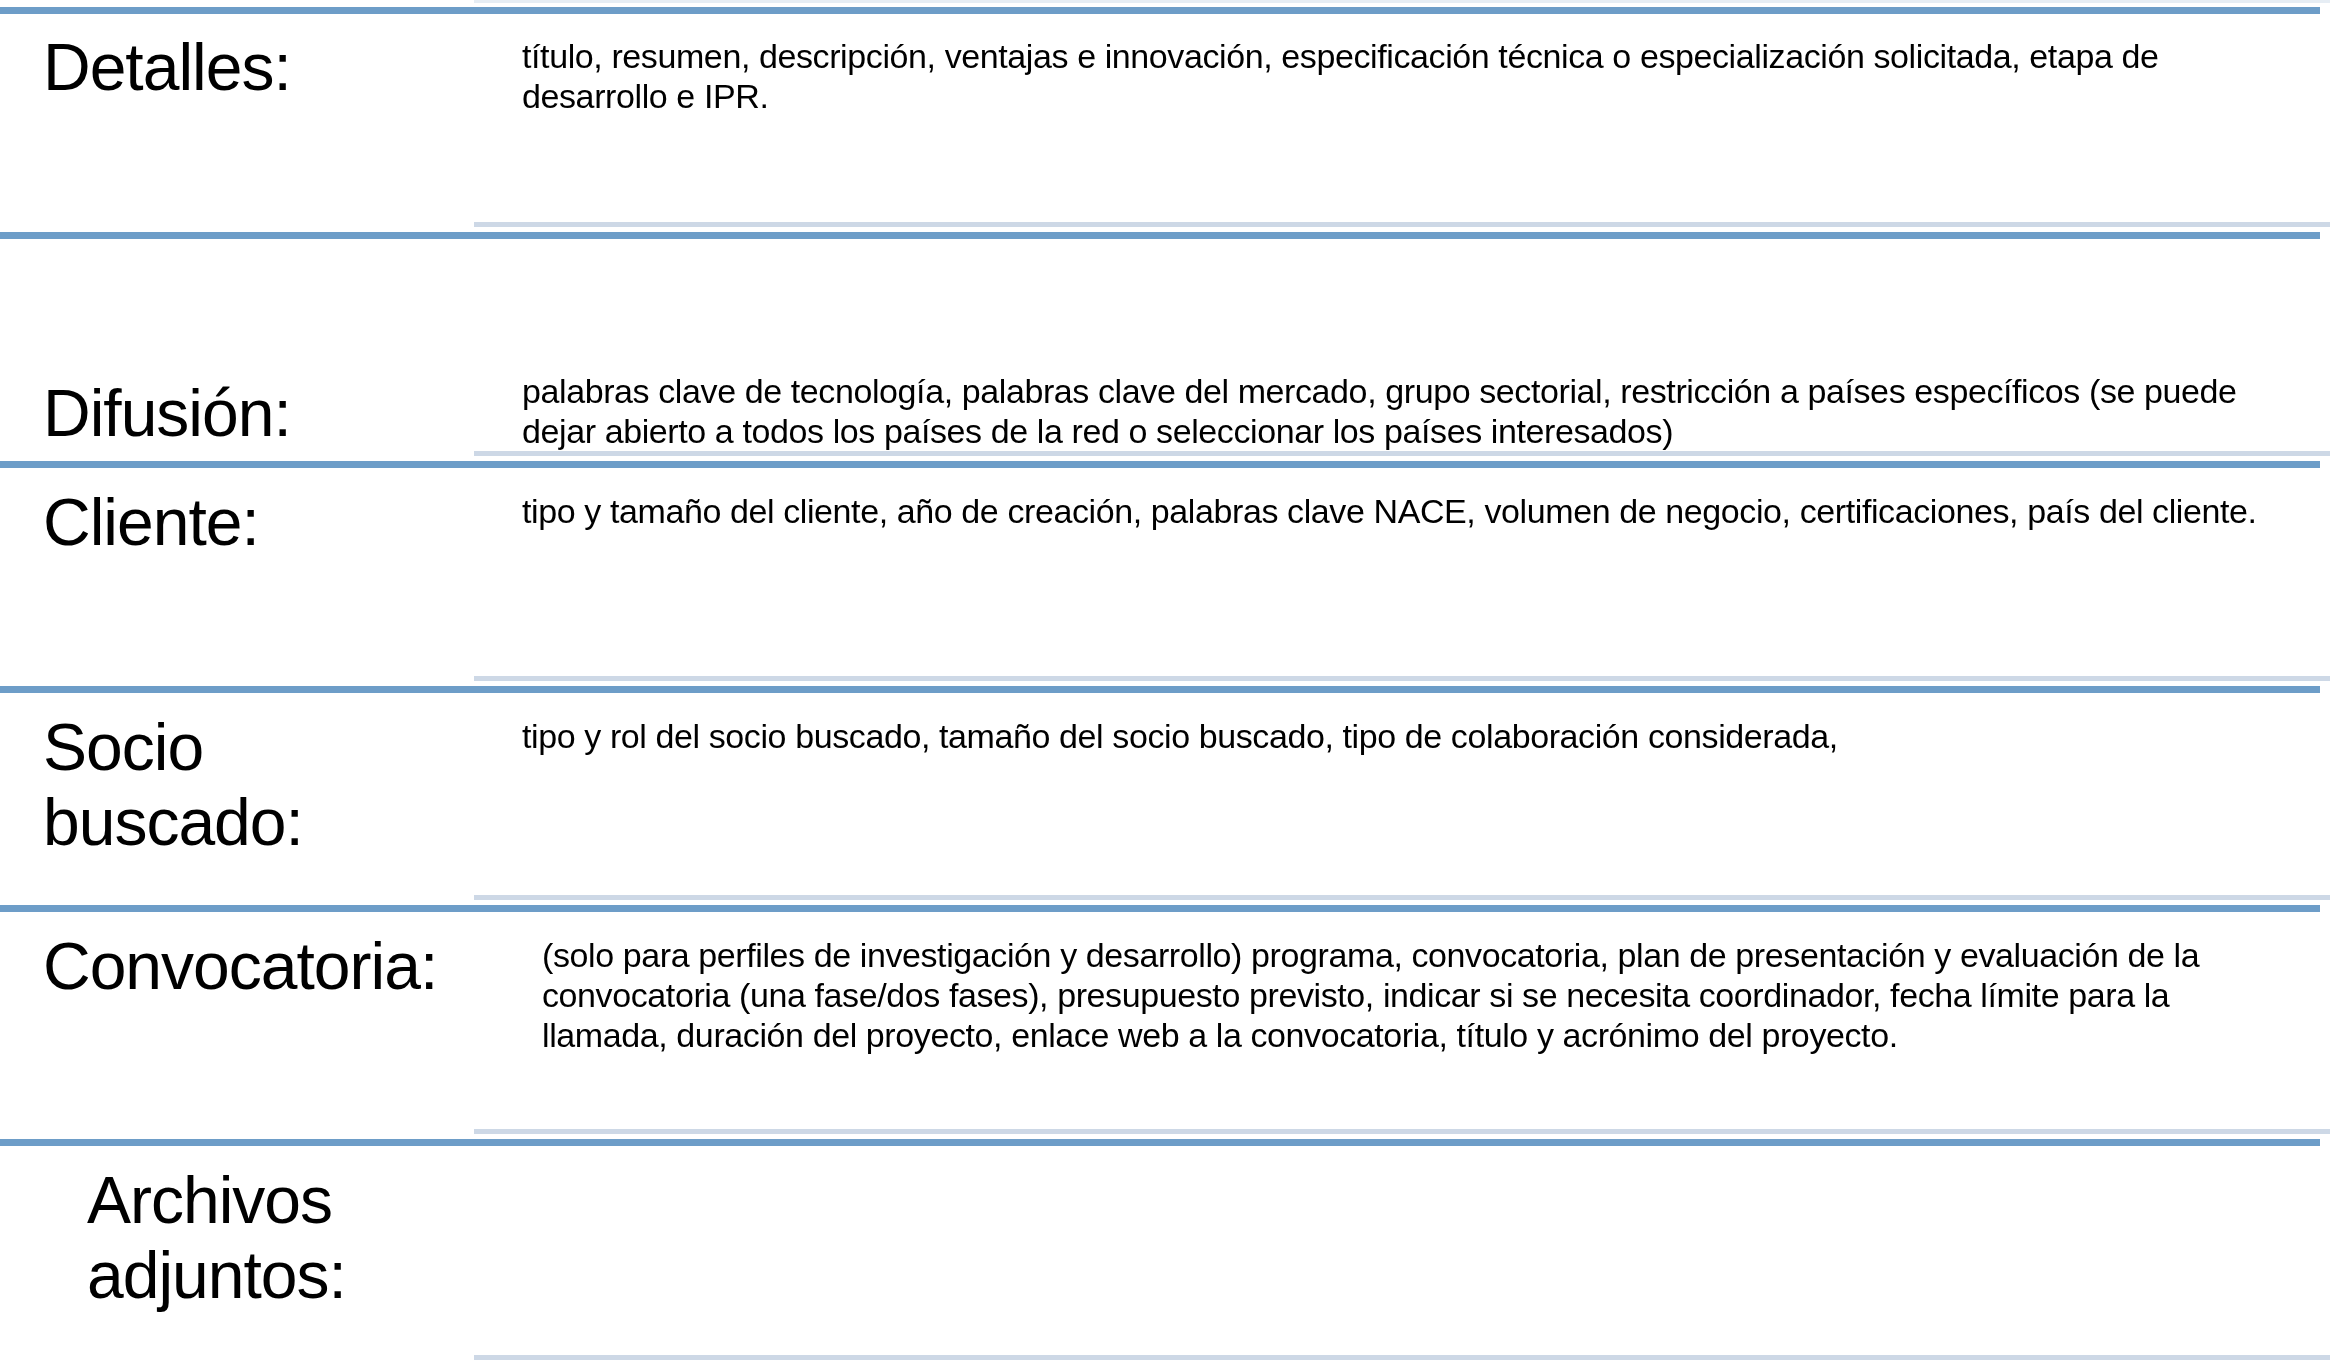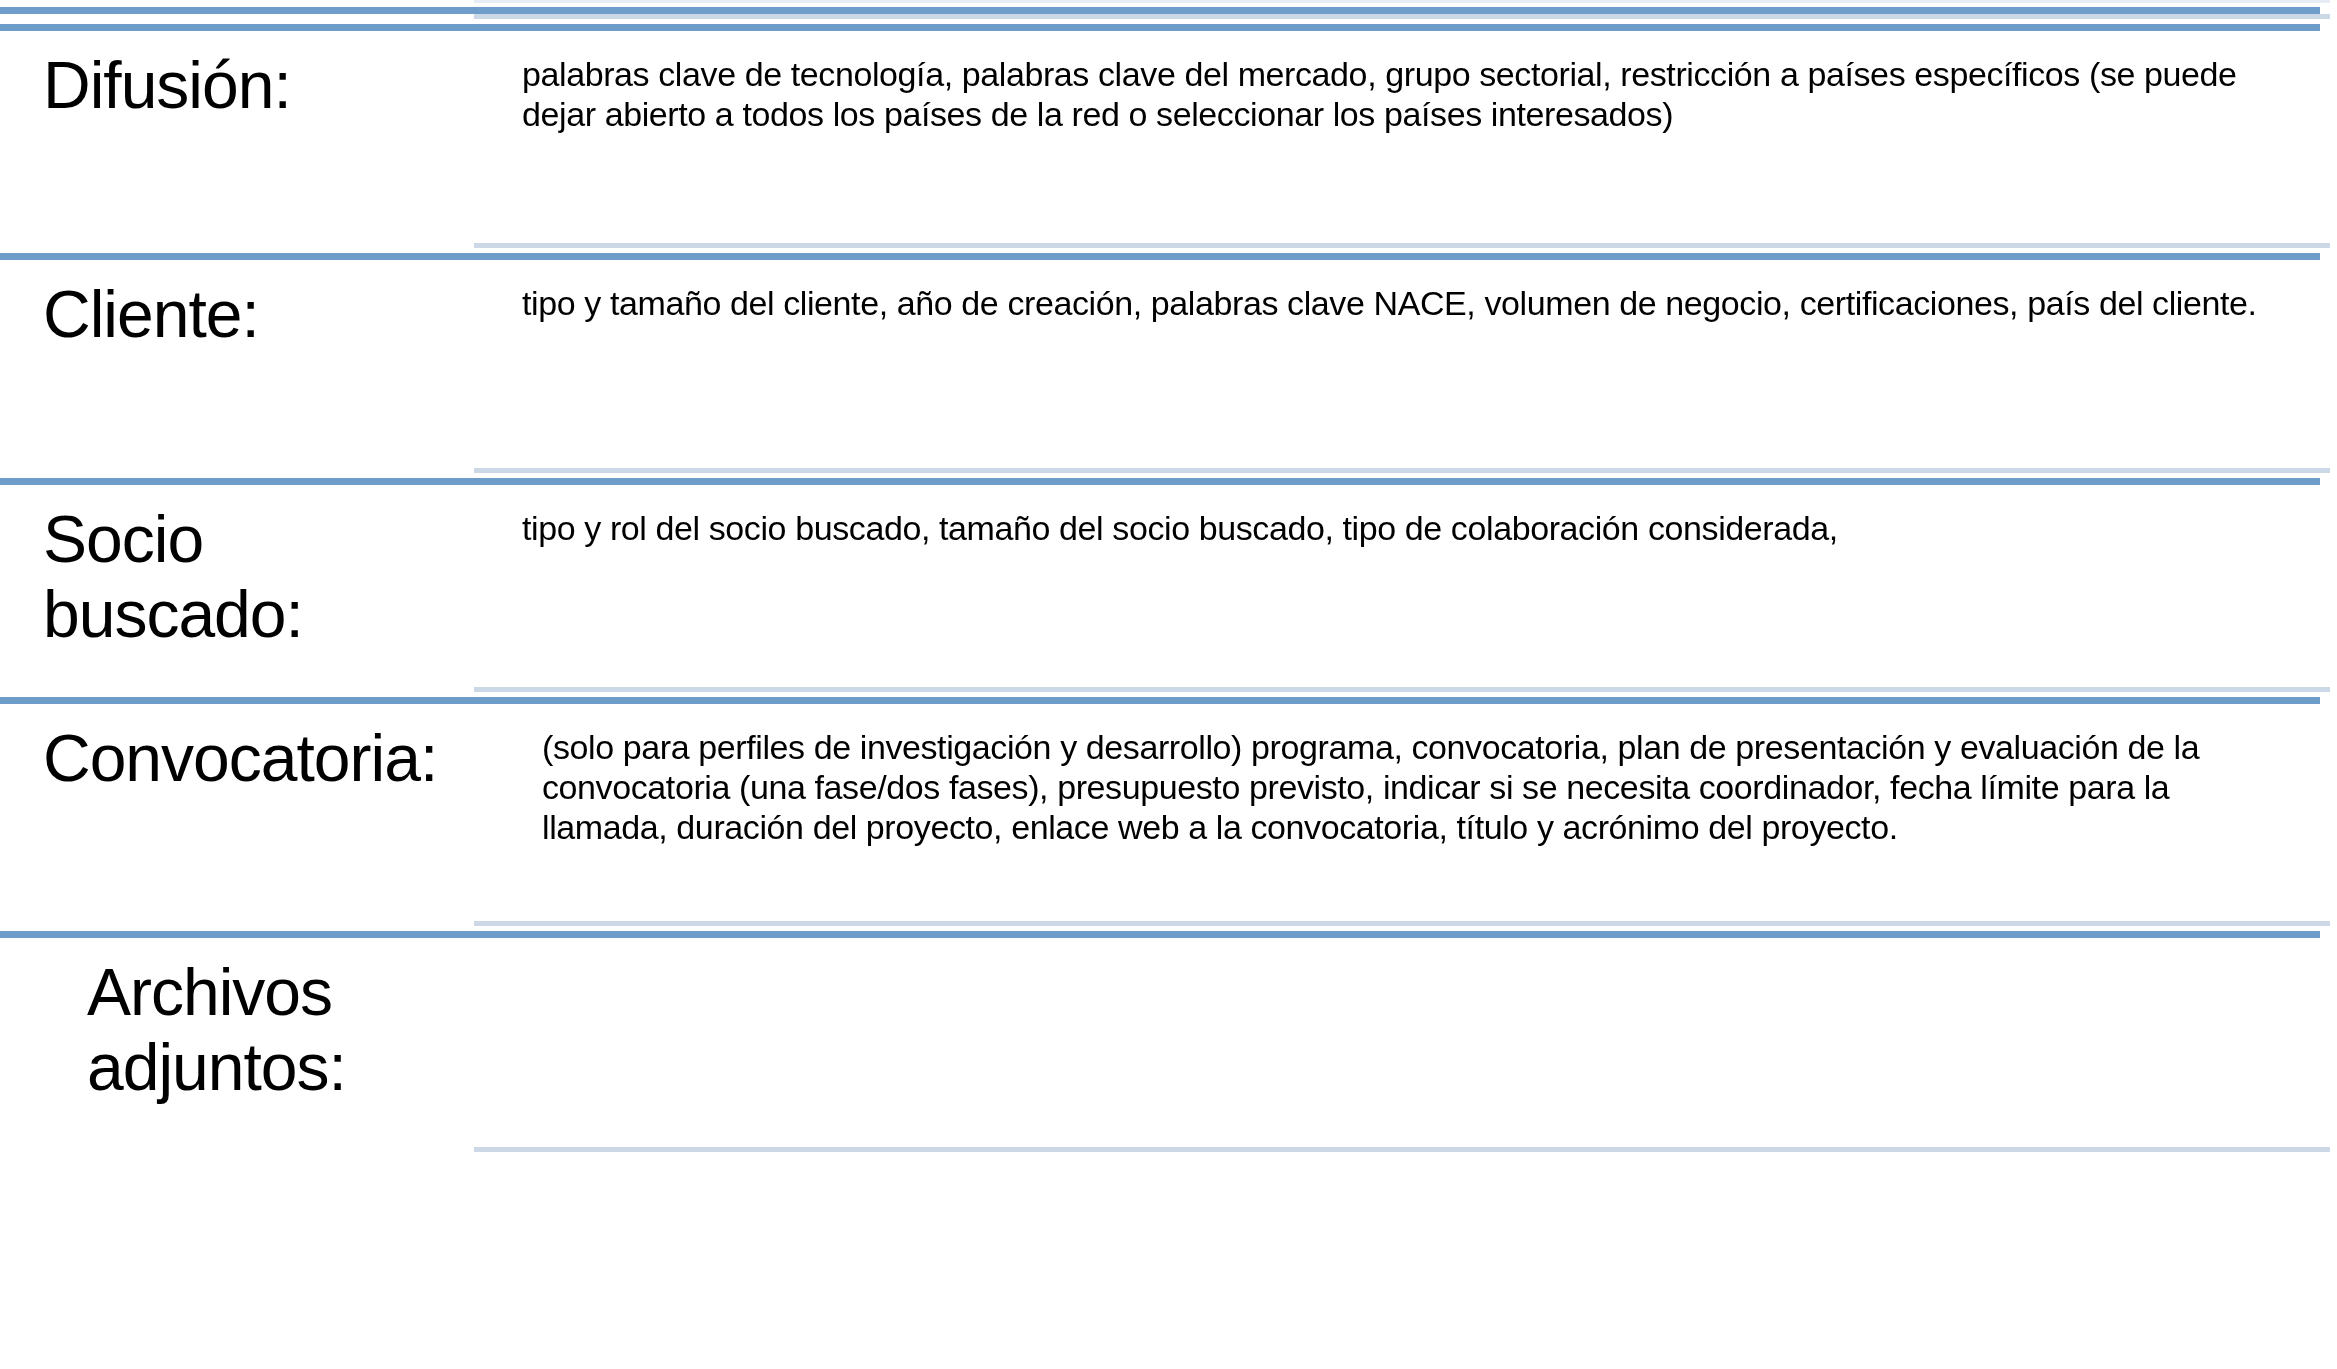--- a/index.html
+++ b/index.html
@@ -45,21 +45,21 @@
   .divider-bottom { height: 23px; }
   .divider-bottom .light {
     height: 5px;
     margin-left: 474px;
     margin-right: 7px;
     background: #CDD8E6;
   }
   
   .row { display: flex; align-items: stretch; }
   .row.r1 { height: 208px; }
-  .row.r2 { height: 211px; }
+  .row.r2 { height: 211px; align-items: flex-end; }
   .row.r3 { height: 207px; }
   .row.r4 { height: 201px; }
   .row.r5 { height: 216px; gap: 20px; }
   .row.r6 { height: 208px; padding-left: 44px; }
   .label-cell {
     flex: 0 0 474px;
     width: 474px;
     padding: 16px 10px 0 43px;
     font-size: 66px;
     line-height: 75px;
@@ -78,20 +78,24 @@
 </head>
 <body>
 
 <div class="page">
 
   <div class="divider divider-top">
     <div class="light"></div>
     <div class="dark"></div>
   </div>
 
+  <div class="row r1">
+    <div class="label-cell">Detalles:</div>
+    <div class="desc-cell">título, resumen, descripción, ventajas e innovación, especificación técnica o especialización solicitada, etapa de desarrollo e IPR.</div>
+  </div>
   <div class="divider">
     <div class="light"></div>
     <div class="dark"></div>
   </div>
 
   <div class="row r2">
     <div class="label-cell">Difusión:</div>
     <div class="desc-cell">palabras clave de tecnología, palabras clave del mercado, grupo sectorial, restricción a países específicos (se puede dejar abierto a todos los países de la red o seleccionar los países interesados)</div>
   </div>
   <div class="divider">

